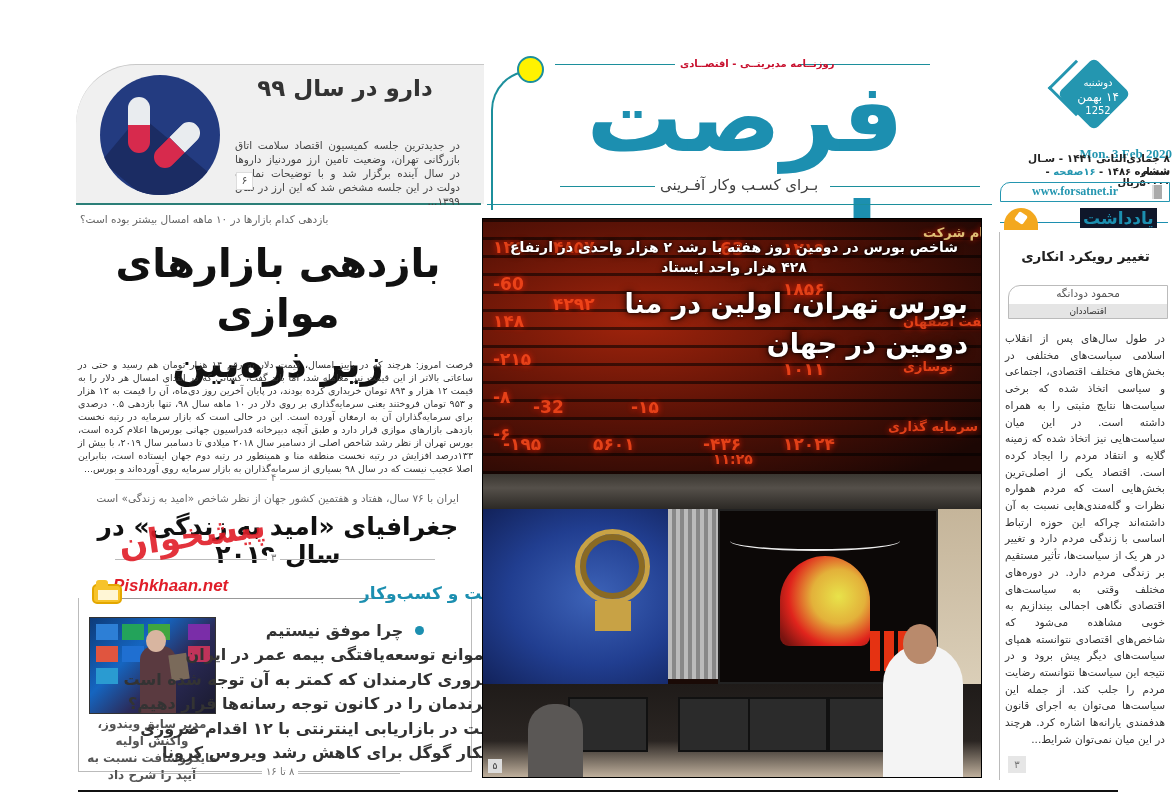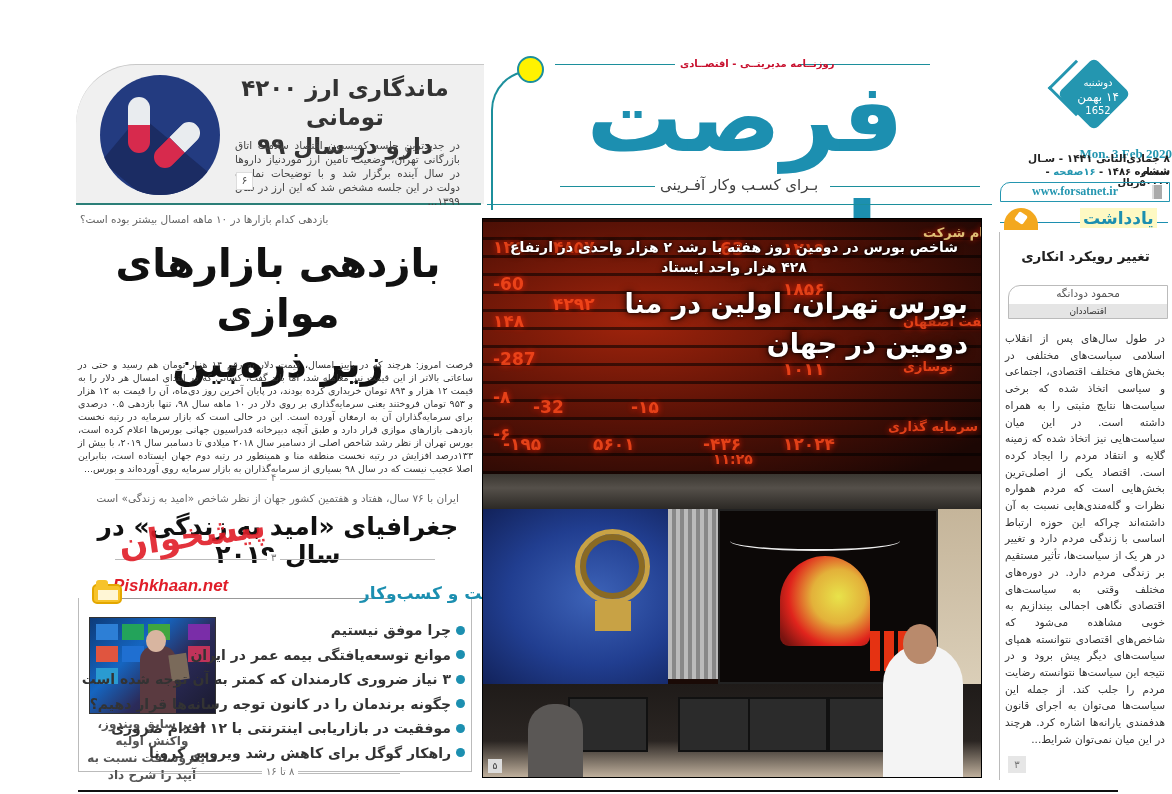--- a/index.html
+++ b/index.html
@@ -71,21 +71,21 @@
   #biz-folder { left: 92px; top: 584px; width: 30px; height: 20px; background: #f7c32a; border-radius: 5px; border: 2px solid #e3a700; }
   #biz-folder .tab { position: absolute; left: 2px; top: -6px; width: 12px; height: 6px; background: #f7c32a; border-radius: 3px 3px 0 0; }
   #biz-folder .paper { position: absolute; left: 4px; top: 4px; width: 20px; height: 10px; background: #fff6d5; }
   #biz-img { left: 89px; top: 617px; width: 127px; height: 97px; background: linear-gradient(135deg,#0d3b7a 0%,#1565c0 35%,#2b2b5a 60%,#1a1a2e 100%); overflow: hidden; border: 1px solid #333; }
   .tile { position: absolute; width: 22px; height: 16px; }
   #biz-person { position: absolute; left: 50px; top: 28px; width: 36px; height: 70px; background: #5a3a40; border-radius: 14px 14px 0 0; }
   #biz-head { position: absolute; left: 56px; top: 12px; width: 20px; height: 22px; border-radius: 50%; background: #d8b5a0; }
   #biz-tablet { position: absolute; left: 80px; top: 36px; width: 18px; height: 26px; background: #7a6a5a; transform: rotate(-8deg); }
   #biz-caption { left: 82px; top: 716px; width: 140px; text-align: center; font-size: 12px; line-height: 17px; font-weight: bold; color: #555; }
   #biz-list { left: 225px; top: 618px; width: 240px; list-style: none; }
-  #biz-list li { display: flex; flex-direction: row-reverse; align-items: center; gap: 5px; height: 24.5px; font-size: 14px; font-weight: bold; color: #333; }
+  #biz-list li { display: flex; flex-direction: row-reverse; align-items: center; gap: 12px; height: 24.5px; font-size: 16px; font-weight: bold; color: #333; justify-content: center; }
   #biz-list .dot { width: 9px; height: 9px; border-radius: 50%; background: #1c8fb0; flex: 0 0 9px; }
   #biz-list .txt { direction: rtl; text-align: right; white-space: nowrap; }
   #biz-pages-line { left: 150px; top: 773px; width: 250px; height: 1px; background: #bbb; }
   #biz-pages { left: 262px; top: 766px; font-size: 10px; color: #777; background: #fff; padding: 0 4px; }
 
   
   #photo { left: 482px; top: 218px; width: 500px; height: 560px; border: 1px solid #000; overflow: hidden; background: #1a0a06; }
   #board-top { position: absolute; left: 0; top: 0; width: 100%; height: 255px;
      background:
        repeating-linear-gradient(0deg, rgba(0,0,0,.55) 0 3px, transparent 3px 18px),
@@ -107,21 +107,21 @@
   #person-r { position: absolute; left: 400px; top: 425px; width: 80px; height: 135px; background: #f4f4f4; border-radius: 40px 40px 0 0; }
   #person-r-head { position: absolute; left: 420px; top: 405px; width: 34px; height: 40px; background: #b98a6c; border-radius: 50%; }
   #person-l { position: absolute; left: 45px; top: 485px; width: 55px; height: 75px; background: #5a5755; border-radius: 25px 25px 0 0; }
   #photo-page { position: absolute; left: 5px; top: 540px; width: 14px; height: 14px; background: #ddd; font-size: 9px; text-align: center; line-height: 14px; color: #333; }
 
   #photo-kicker { left: 500px; top: 237px; width: 468px; text-align: center; color: #fff; font-weight: bold; font-size: 14px; line-height: 20px; text-shadow: 0 0 3px #000, 0 0 6px #000; }
   #photo-title { left: 500px; top: 284px; width: 468px; text-align: right; color: #fff; font-weight: bold; font-size: 27px; line-height: 40px; text-shadow: 0 0 3px #000, 0 0 8px #000; }
 
   
   #ed-header-rule { left: 1000px; top: 222px; width: 168px; height: 1px; background: #1c8fb0; }
-  #ed-label { left: 1080px; top: 208px; font-size: 17px; font-weight: bold; color: #1c8fb0; background: #fef9c3; padding: 0 3px; }
+  #ed-label { left: 1080px; top: 208px; font-size: 17px; font-weight: bold; color: #1c8fb0; background: #0f172a; padding: 0 3px; }
   #ed-icon { left: 1004px; top: 208px; width: 34px; height: 22px; background: #f3a81e; border-radius: 18px 18px 0 0; }
   #ed-icon .pen { position: absolute; left: 12px; top: 5px; width: 10px; height: 10px; background: #fff; transform: rotate(35deg); border-radius: 2px; }
   #ed-border { left: 999px; top: 232px; width: 1px; height: 548px; background: #bbb; }
   #ed-title { left: 1003px; top: 248px; width: 165px; text-align: center; font-size: 13.5px; font-weight: bold; color: #222; }
   #author-box { left: 1008px; top: 285px; width: 160px; height: 34px; border: 1px solid #bbb; border-top-left-radius: 12px; overflow: hidden; }
   #author-name { left: 1010px; top: 287px; width: 156px; text-align: center; font-size: 10.5px; color: #555; }
   #author-role { left: 1009px; top: 304px; width: 158px; height: 14px; background: #e5e5e5; text-align: center; font-size: 9px; color: #333; line-height: 14px; }
   #ed-body { left: 1005px; top: 330px; width: 160px; text-align: justify; font-size: 10.5px; line-height: 16.7px; color: #333; }
   #ed-page { left: 1008px; top: 756px; width: 18px; height: 17px; background: #e6e6e6; font-size: 10px; text-align: center; line-height: 17px; color: #777; }
 
@@ -137,21 +137,20 @@
   <div class="pill" id="pill-1">
       <div class="top"></div>
       <div class="bot"></div>
     </div>
   <div class="pill" id="pill-2">
       <div class="top"></div>
       <div class="bot"></div>
     </div>
 </div>
 <div id="teaser-title" class="abs rtl">
-  <div>ماندگاری ارز ۴۲۰۰ تومانی</div>
   <div>دارو در سال ۹۹</div>
 </div>
 <div id="teaser-body" class="abs rtl">در جدیدترین جلسه کمیسیون اقتصاد سلامت اتاق بازرگانی تهران، وضعیت تامین ارز موردنیاز داروها در سال آینده برگزار شد و با توضیحات نماینده دولت در این جلسه مشخص شد که این ارز در سال ۱۳۹۹...</div>
 <div id="teaser-page" class="abs">۶</div>
 
 <div id="logo-arc" class="abs"></div>
 <div id="logo-sun" class="abs"></div>
 <div id="logo-rule-1" class="abs logo-rule"></div>
 <div id="logo-rule-2" class="abs logo-rule"></div>
 <div id="logo-tagline-top" class="abs rtl">روزنــامه مدیریتــی - اقتصــادی</div>
@@ -161,21 +160,21 @@
 <div id="logo-sub" class="abs rtl">بـرای کسـب وکار آفـرینی</div>
 <div id="mast-bottom-rule" class="abs"></div>
 
 <div id="date-diamond" class="abs">
   <div class="chev"></div>
   <div class="d"></div>
 </div>
 <div id="date-text" class="abs rtl">
   <div>دوشنبه</div>
   <div style="font-size:12px">۱۴ بهمن</div>
-  <div>1652</div>
+  <div>1252</div>
 </div>
 <div id="date-en" class="abs">Mon. 3 Feb 2020</div>
 <div id="date-hijri" class="abs rtl">۸ جمادی‌الثانی ۱۴۴۱ - سـال ششم</div>
 <div id="issue-info" class="abs rtl">
   <span>شمـاره ۱۴۸۶ - </span><span class="blue">۱۶صفحه</span><span> - ۵۰۰۰۰ریال</span>
 </div>
 <div id="website-box" class="abs"></div>
 <div id="website" class="abs">www.forsatnet.ir</div>
 <div id="website-bar" class="abs"></div>
 
@@ -244,21 +243,21 @@
     </li>
 </ul>
 <div id="biz-pages-line" class="abs"></div>
 <div id="biz-pages" class="abs rtl">۸ تا ۱۶</div>
 
 <div id="photo" class="abs">
   <div id="board-top">
     <span class="led" style="left:10px;top:18px">۱۲۵</span>
     <span class="led" style="left:10px;top:55px">-60</span>
     <span class="led" style="left:10px;top:92px">۱۴۸</span>
-    <span class="led" style="left:10px;top:130px">-287</span>
+    <span class="led" style="left:10px;top:130px">-۲۱۵</span>
     <span class="led" style="left:10px;top:168px">-۸</span>
     <span class="led" style="left:10px;top:205px">-۶</span>
     <span class="led" style="left:70px;top:18px">۴۸۵۷</span>
     <span class="led" style="left:70px;top:75px">۴۲۹۲</span>
     <span class="led" style="left:230px;top:20px">-63</span>
     <span class="led" style="left:300px;top:20px">۱۲۱۹</span>
     <span class="led" style="left:300px;top:60px">۱۸۵۶</span>
     <span class="led" style="left:300px;top:140px">۱۰۱۱</span>
     <span class="led" style="left:148px;top:178px">-۱۵</span>
     <span class="led" style="left:50px;top:178px">-32</span>

